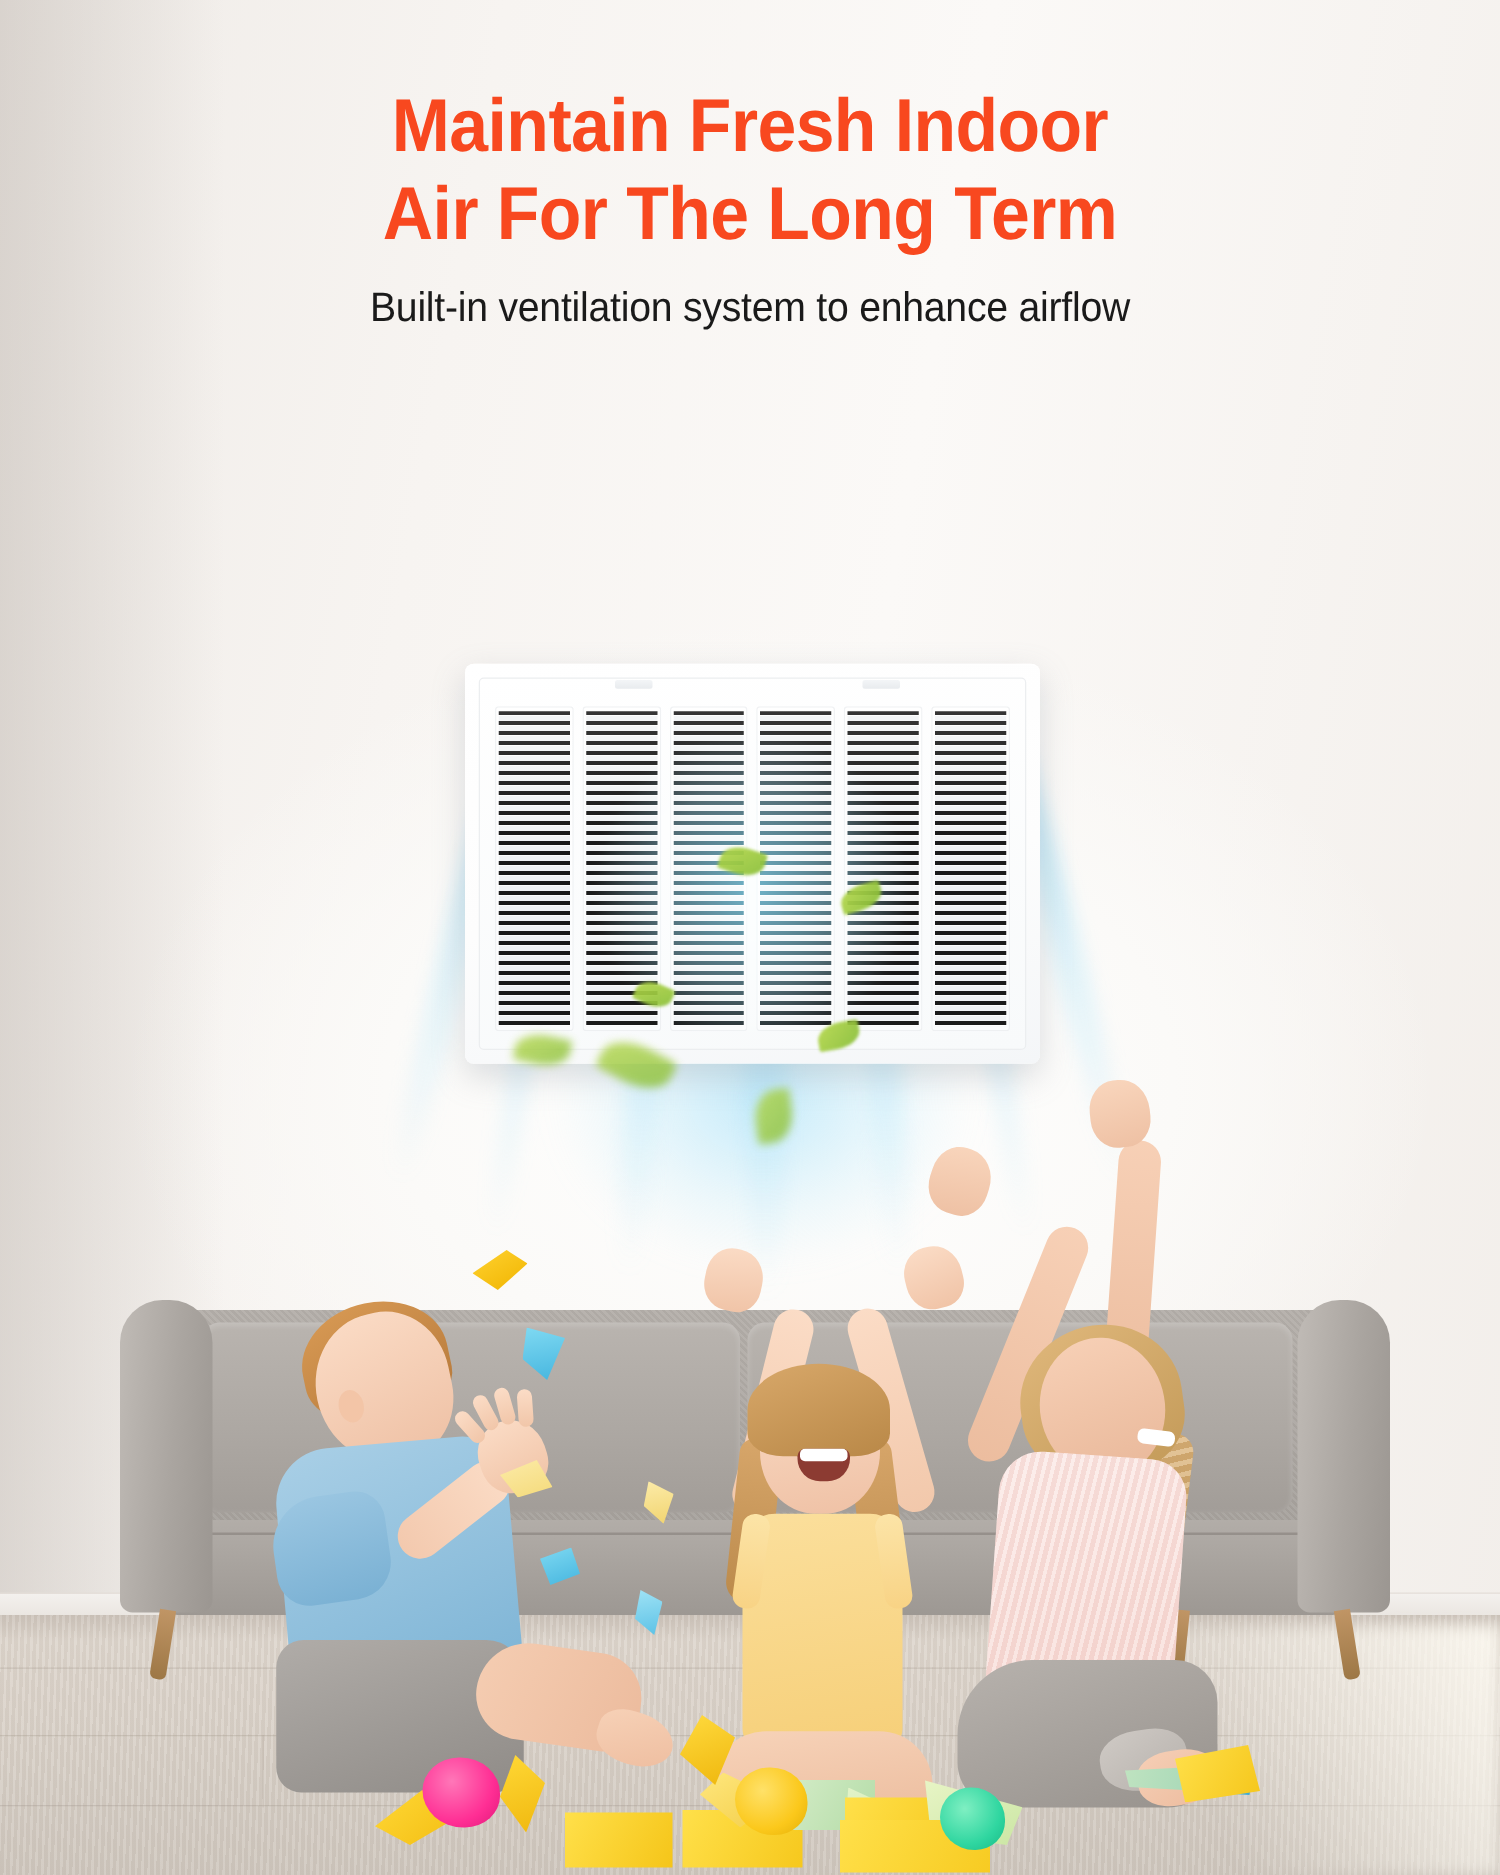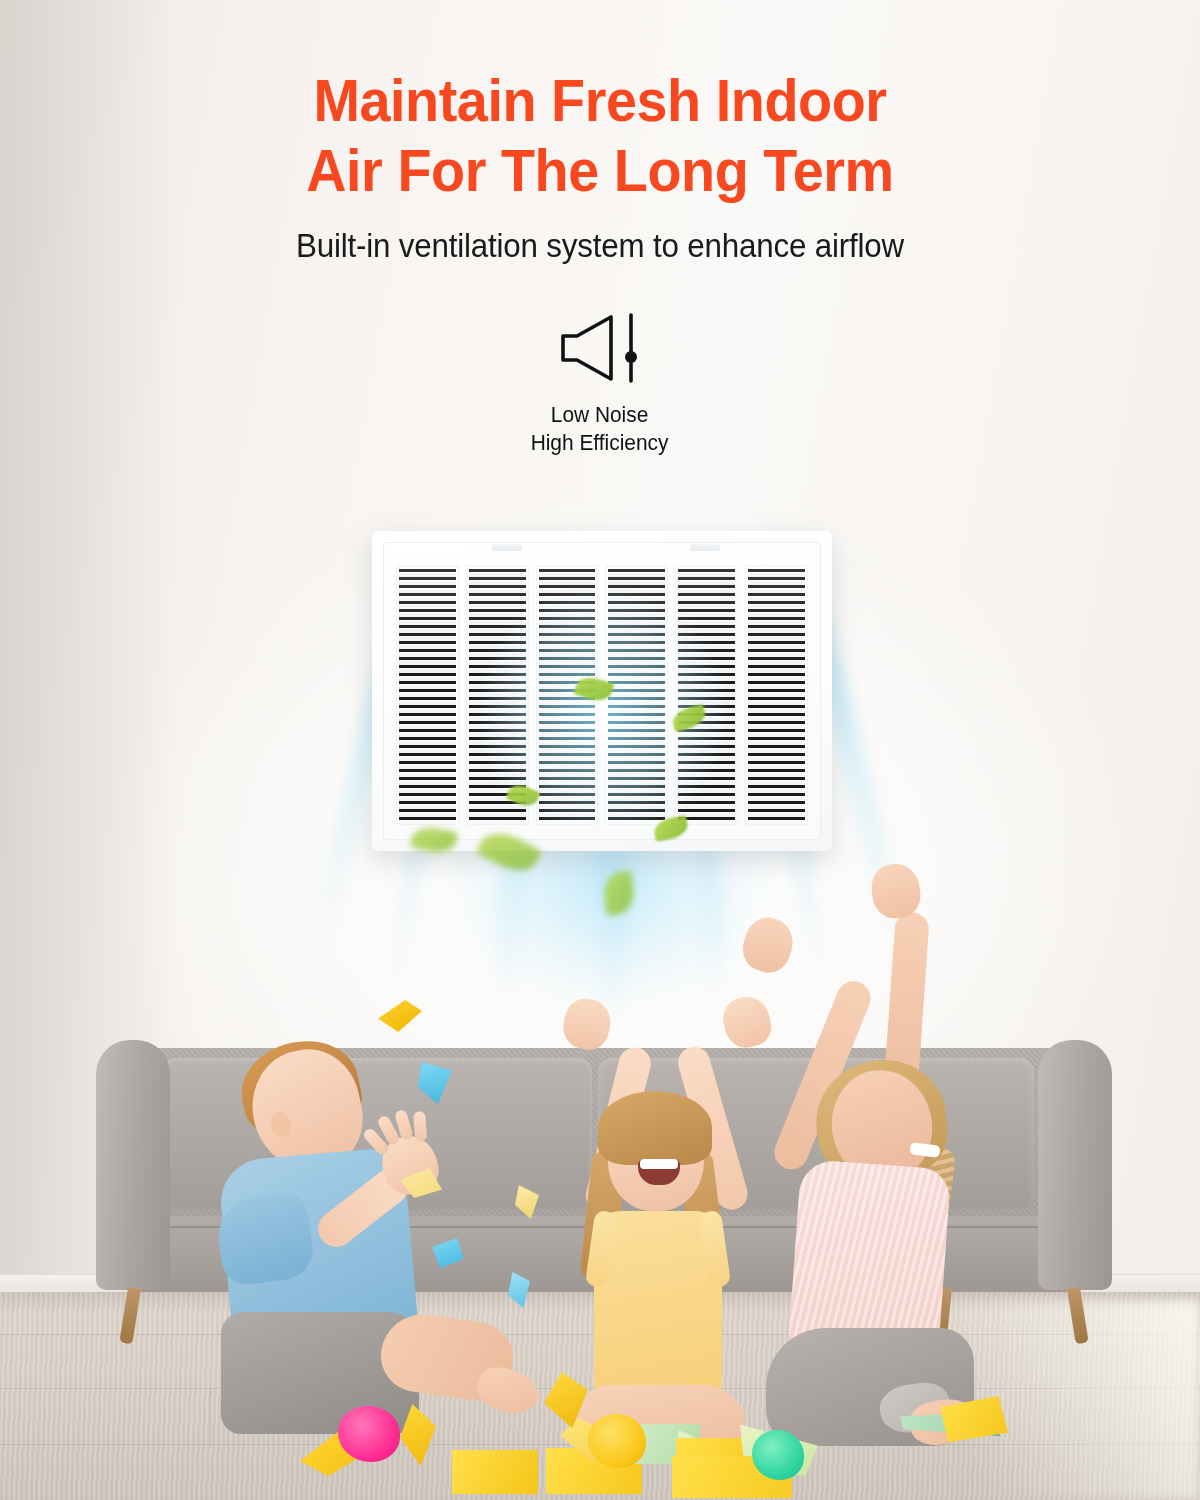--- a/index.html
+++ b/index.html
@@ -599,30 +599,17 @@
 
   <h1 id="headline">
     <span class="hl-line">Maintain Fresh Indoor</span>
     <span class="hl-line">Air For The Long Term</span>
   </h1>
 
   <p id="subtitle">Built-in ventilation system to enhance airflow</p>
 
   <div id="features">
 
-    <div class="feature">
-      <div class="feature-icon">
-        <svg class="ico" width="94" height="76" viewBox="0 0 94 76" fill="none" stroke="#111" stroke-width="3.6" stroke-linecap="round" stroke-linejoin="round">
-          <path d="M10 26 H24 L58 7 V69 L24 50 H10 Z"></path>
-          <line x1="78" y1="5" x2="78" y2="71"></line>
-          <circle cx="78" cy="47" r="6" fill="#111" stroke="none"></circle>
-        </svg>
-      </div>
-      <div class="feature-label">
-        <span>Low Noise</span>
-        <span>High Efficiency</span>
-      </div>
-    </div>
 
 
 
   </div>
 </div>
 
 </body></html>

